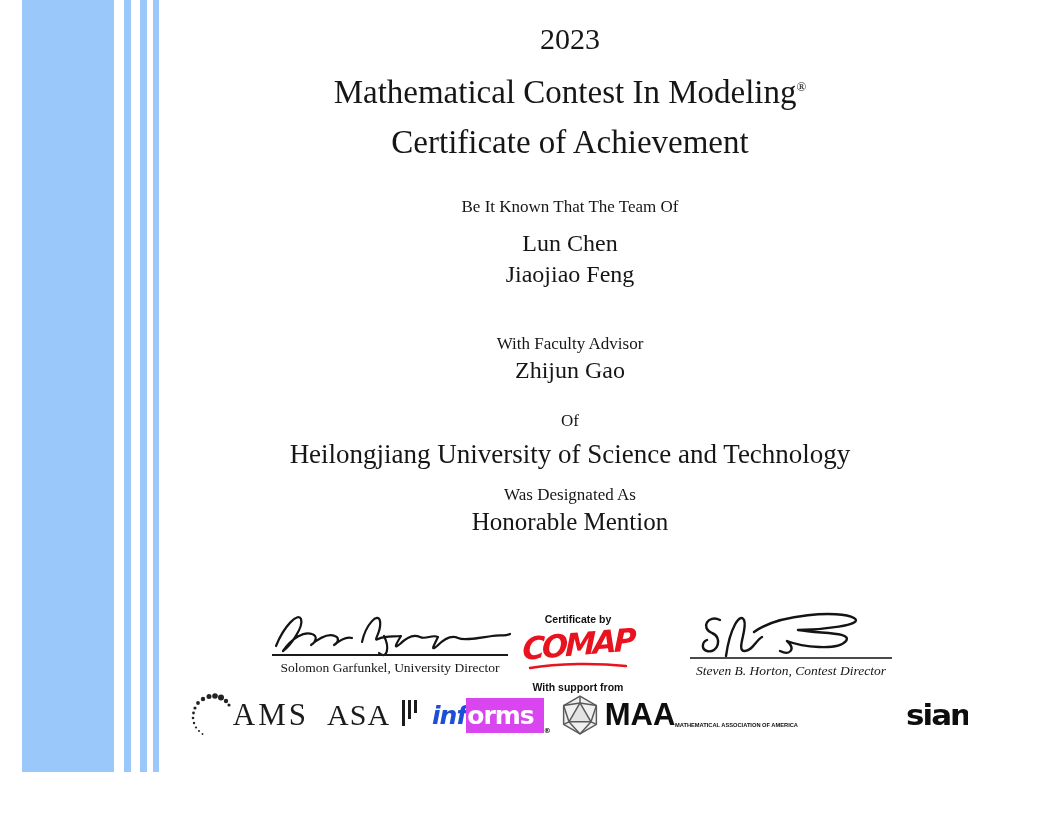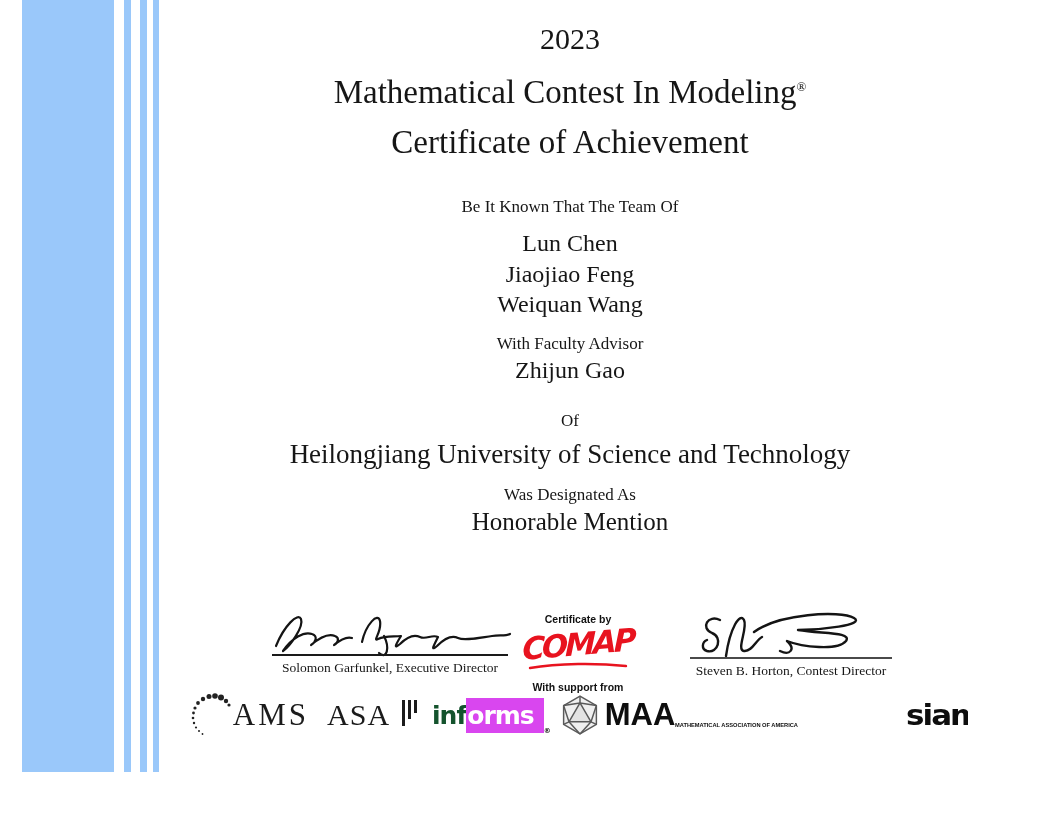--- a/index.html
+++ b/index.html
@@ -32,21 +32,21 @@
   .advisor-intro{top:334px;}
   .advisor-name{top:357px;font-size:24px;}
   .of-label{top:411px;}
   .institution{top:439px;font-size:27px;}
   .designation-intro{top:485px;}
   .designation{top:508px;font-size:25px;}
 
   
   .sig-block{position:absolute;}
   .sig-left{left:266px;top:608px;width:248px;height:78px;}
-  .sig-right{left:690px;top:606px;width:202px;height:80px;}
+  .sig-right{left:690px;top:606px;width:202px;height:80px;font-style:italic;}
   .sig-svg{position:absolute;left:0;top:0;}
   .sig-line{position:absolute;border-top:2px solid #1a1a1a;}
   .sig-left .sig-line{top:46px;left:6px;width:236px;}
   .sig-right .sig-line{top:51px;left:0;width:202px;border-top:2.5px solid #4a4a4a;}
   .sig-caption{position:absolute;width:100%;text-align:center;font-size:13.5px;}
   .sig-left .sig-caption{top:52px;}
   .sig-right .sig-caption{top:57px;}
 
   
   .admin-block{position:absolute;left:516px;top:610px;width:124px;height:86px;text-align:center;}
@@ -70,21 +70,21 @@
   .ams{gap:1px;}
   .ams-text{font-family:"Liberation Serif",serif;font-size:31px;letter-spacing:3px;}
   .asa{gap:12px;margin-left:3px;}
   .asa-text{font-family:"Liberation Serif",serif;font-size:30px;letter-spacing:1px;}
   .asa-bars{display:flex;align-items:flex-start;gap:3px;height:26px;margin-top:-4px;}
   .asa-bars i{display:block;width:3px;background:#1b1b1b;}
   .asa-bars i:nth-child(1){height:26px;}
   .asa-bars i:nth-child(2){height:19px;}
   .asa-bars i:nth-child(3){height:13px;}
   .informs{position:relative;font-family:"DejaVu Sans",sans-serif;font-weight:bold;font-size:25px;letter-spacing:-1px;align-items:stretch;}
-  .informs-prefix{color:#14532d;display:flex;align-items:center;}
+  .informs-prefix{color:#1d4ed8;display:flex;align-items:center;font-style:italic;}
   .informs-box{background:#d946ef;color:#fff;padding:3px 10px 3px 1px;display:flex;align-items:center;}
   .informs-reg{position:absolute;right:-7px;bottom:-2px;font-size:7px;color:#0e0e0e;letter-spacing:0;}
   .maa{gap:4px;}
   .maa-col{display:flex;flex-direction:row;align-items:flex-end;}
   .maa-text{font-family:"Liberation Sans",sans-serif;font-weight:bold;font-size:31px;letter-spacing:0;line-height:28px;color:#0e0e0e;}
   .maa-caption{font-family:"Liberation Sans",sans-serif;font-weight:bold;font-size:10px;white-space:nowrap;transform:scale(0.57);transform-origin:left top;color:#0e0e0e;height:7px;}
   .siam{position:relative;}
   .siam-text{font-family:"DejaVu Sans",sans-serif;font-weight:bold;font-size:31px;letter-spacing:-2px;transform:scaleY(0.92);color:#0e0e0e;}
   .siam-reg{position:absolute;right:-9px;bottom:2px;font-size:8px;color:#0e0e0e;}
 </style>
@@ -100,21 +100,20 @@
 
   <div class="content">
     <div class="abs year">2023</div>
     <div class="abs title"><span>Mathematical Contest In Modeling</span><sup>®</sup></div>
     <div class="abs subtitle">Certificate of Achievement</div>
 
     <div class="abs small-label team-intro">Be It Known That The Team Of</div>
     <div class="abs team-members">
       <div>Lun Chen</div>
       <div>Jiaojiao Feng</div>
-      <div>Weiquan Wang</div>
     </div>
 
     <div class="abs small-label advisor-intro">With Faculty Advisor</div>
     <div class="abs advisor-name">Zhijun Gao</div>
 
     <div class="abs small-label of-label">Of</div>
     <div class="abs institution">Heilongjiang University of Science and Technology</div>
 
     <div class="abs small-label designation-intro">Was Designated As</div>
     <div class="abs designation">Honorable Mention</div>
@@ -122,21 +121,21 @@
 
   <div class="sig-block sig-left">
     <svg class="sig-svg" width="248" height="50" viewBox="0 0 248 50">
       <g fill="none" stroke="#141414" stroke-width="2.2" stroke-linecap="round" stroke-linejoin="round">
         <path d="M10,38 C18,18 32,4 35,11 C38,19 24,38 17,43 C26,30 38,23 46,26 C52,28 50,34 45,37 C52,31 62,25 69,28 C74,30 72,35 68,37 C74,32 80,28 86,30"></path>
         <path d="M96,34 C100,16 112,4 114,13 C116,24 106,34 112,31 C120,27 128,29 135,28 C130,36 127,42 134,36 C141,29 148,26 154,29 C160,32 166,26 172,29 C168,37 164,44 171,38 C178,31 186,27 192,30 C198,33 212,30 226,28 C234,27 240,28 244,26"></path>
         <path d="M118,28 C124,40 121,52 113,45"></path>
       </g>
     </svg>
     <div class="sig-line"></div>
-    <div class="sig-caption">Solomon Garfunkel, Executive Director</div>
+    <div class="sig-caption">Solomon Garfunkel, University Director</div>
   </div>
 
   <div class="admin-block">
     <div class="sans-bold-small admin-label">Certificate by</div>
     <div class="comap">COMAP</div>
     <svg class="comap-swash" viewBox="0 0 100 8">
       <path d="M2,6 C30,1 70,1 98,4" fill="none" stroke="var(--comap-red)" stroke-width="2.4" stroke-linecap="round"></path>
     </svg>
     <div class="sans-bold-small support-label">With support from</div>
   </div>

